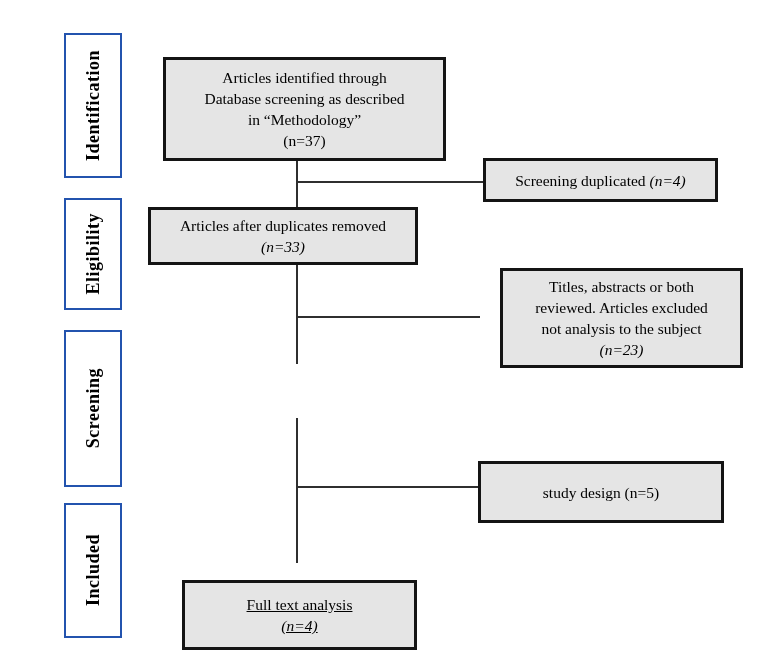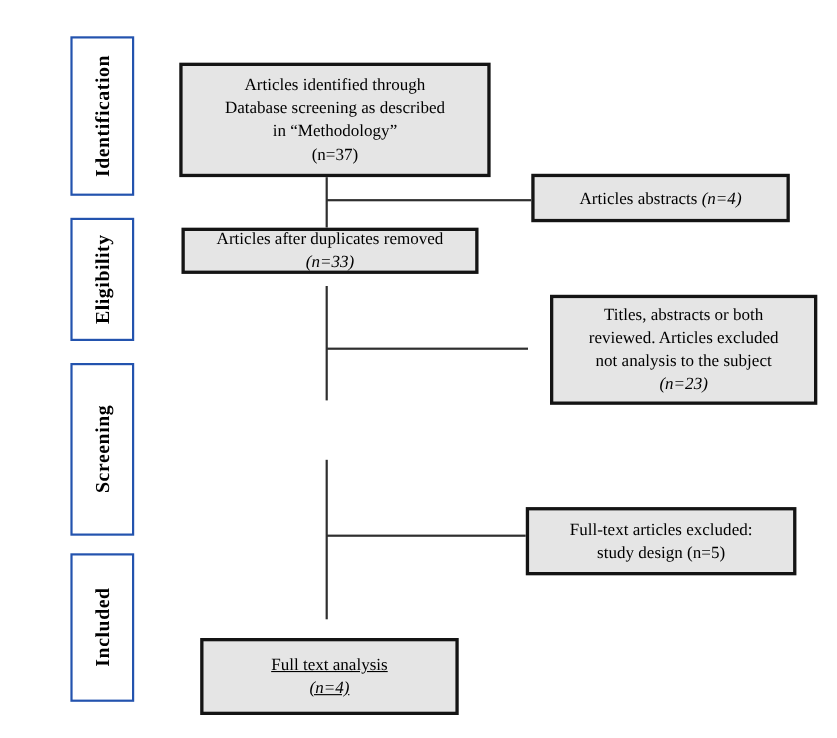--- a/index.html
+++ b/index.html
@@ -79,40 +79,39 @@
   <div class="cline" style="left:296px; top:418px; width:2px; height:145px;"></div>
   <div class="cline" style="left:297px; top:486px; width:181px; height:2px;"></div>
 
   <div class="fbox" style="left:163px; top:57px; width:283px; height:104px;">
     <span class="ln">Articles identified through</span>
     <span class="ln">Database screening as described</span>
     <span class="ln">in “Methodology”</span>
     <span class="ln">(n=37)</span>
   </div>
 
-  <div class="fbox" style="left:165px; top:207px; width:270px; height:42px;">
+  <div class="fbox" style="left:148px; top:207px; width:270px; height:58px;">
     <span class="ln">Articles after duplicates removed</span>
     <span class="ln it">(n=33)</span>
   </div>
 
 
   <div class="fbox" style="left:182px; top:580px; width:235px; height:70px;text-decoration:underline;">
     <span class="ln">Full text analysis</span>
     <span class="ln it">(n=4)</span>
   </div>
 
   <div class="fbox" style="left:483px; top:158px; width:235px; height:44px;">
-    <span class="inline-ln"><span>Articles abstracts </span><span class="it">(n=4)</span></span>
+    <span class="inline-ln"><span>Screening duplicated </span><span class="it">(n=4)</span></span>
   </div>
 
   <div class="fbox" style="left:480px; top:268px; width:243px; height:100px;margin-left:20px;">
     <span class="ln">Titles, abstracts or both</span>
     <span class="ln">reviewed. Articles excluded</span>
     <span class="ln">not analysis to the subject</span>
     <span class="ln it">(n=23)</span>
   </div>
 
   <div class="fbox" style="left:478px; top:461px; width:246px; height:62px;">
-    <span class="ln">Full-text articles excluded:</span>
     <span class="ln">study design (n=5)</span>
   </div>
 
 </div>
 
 </body></html>

